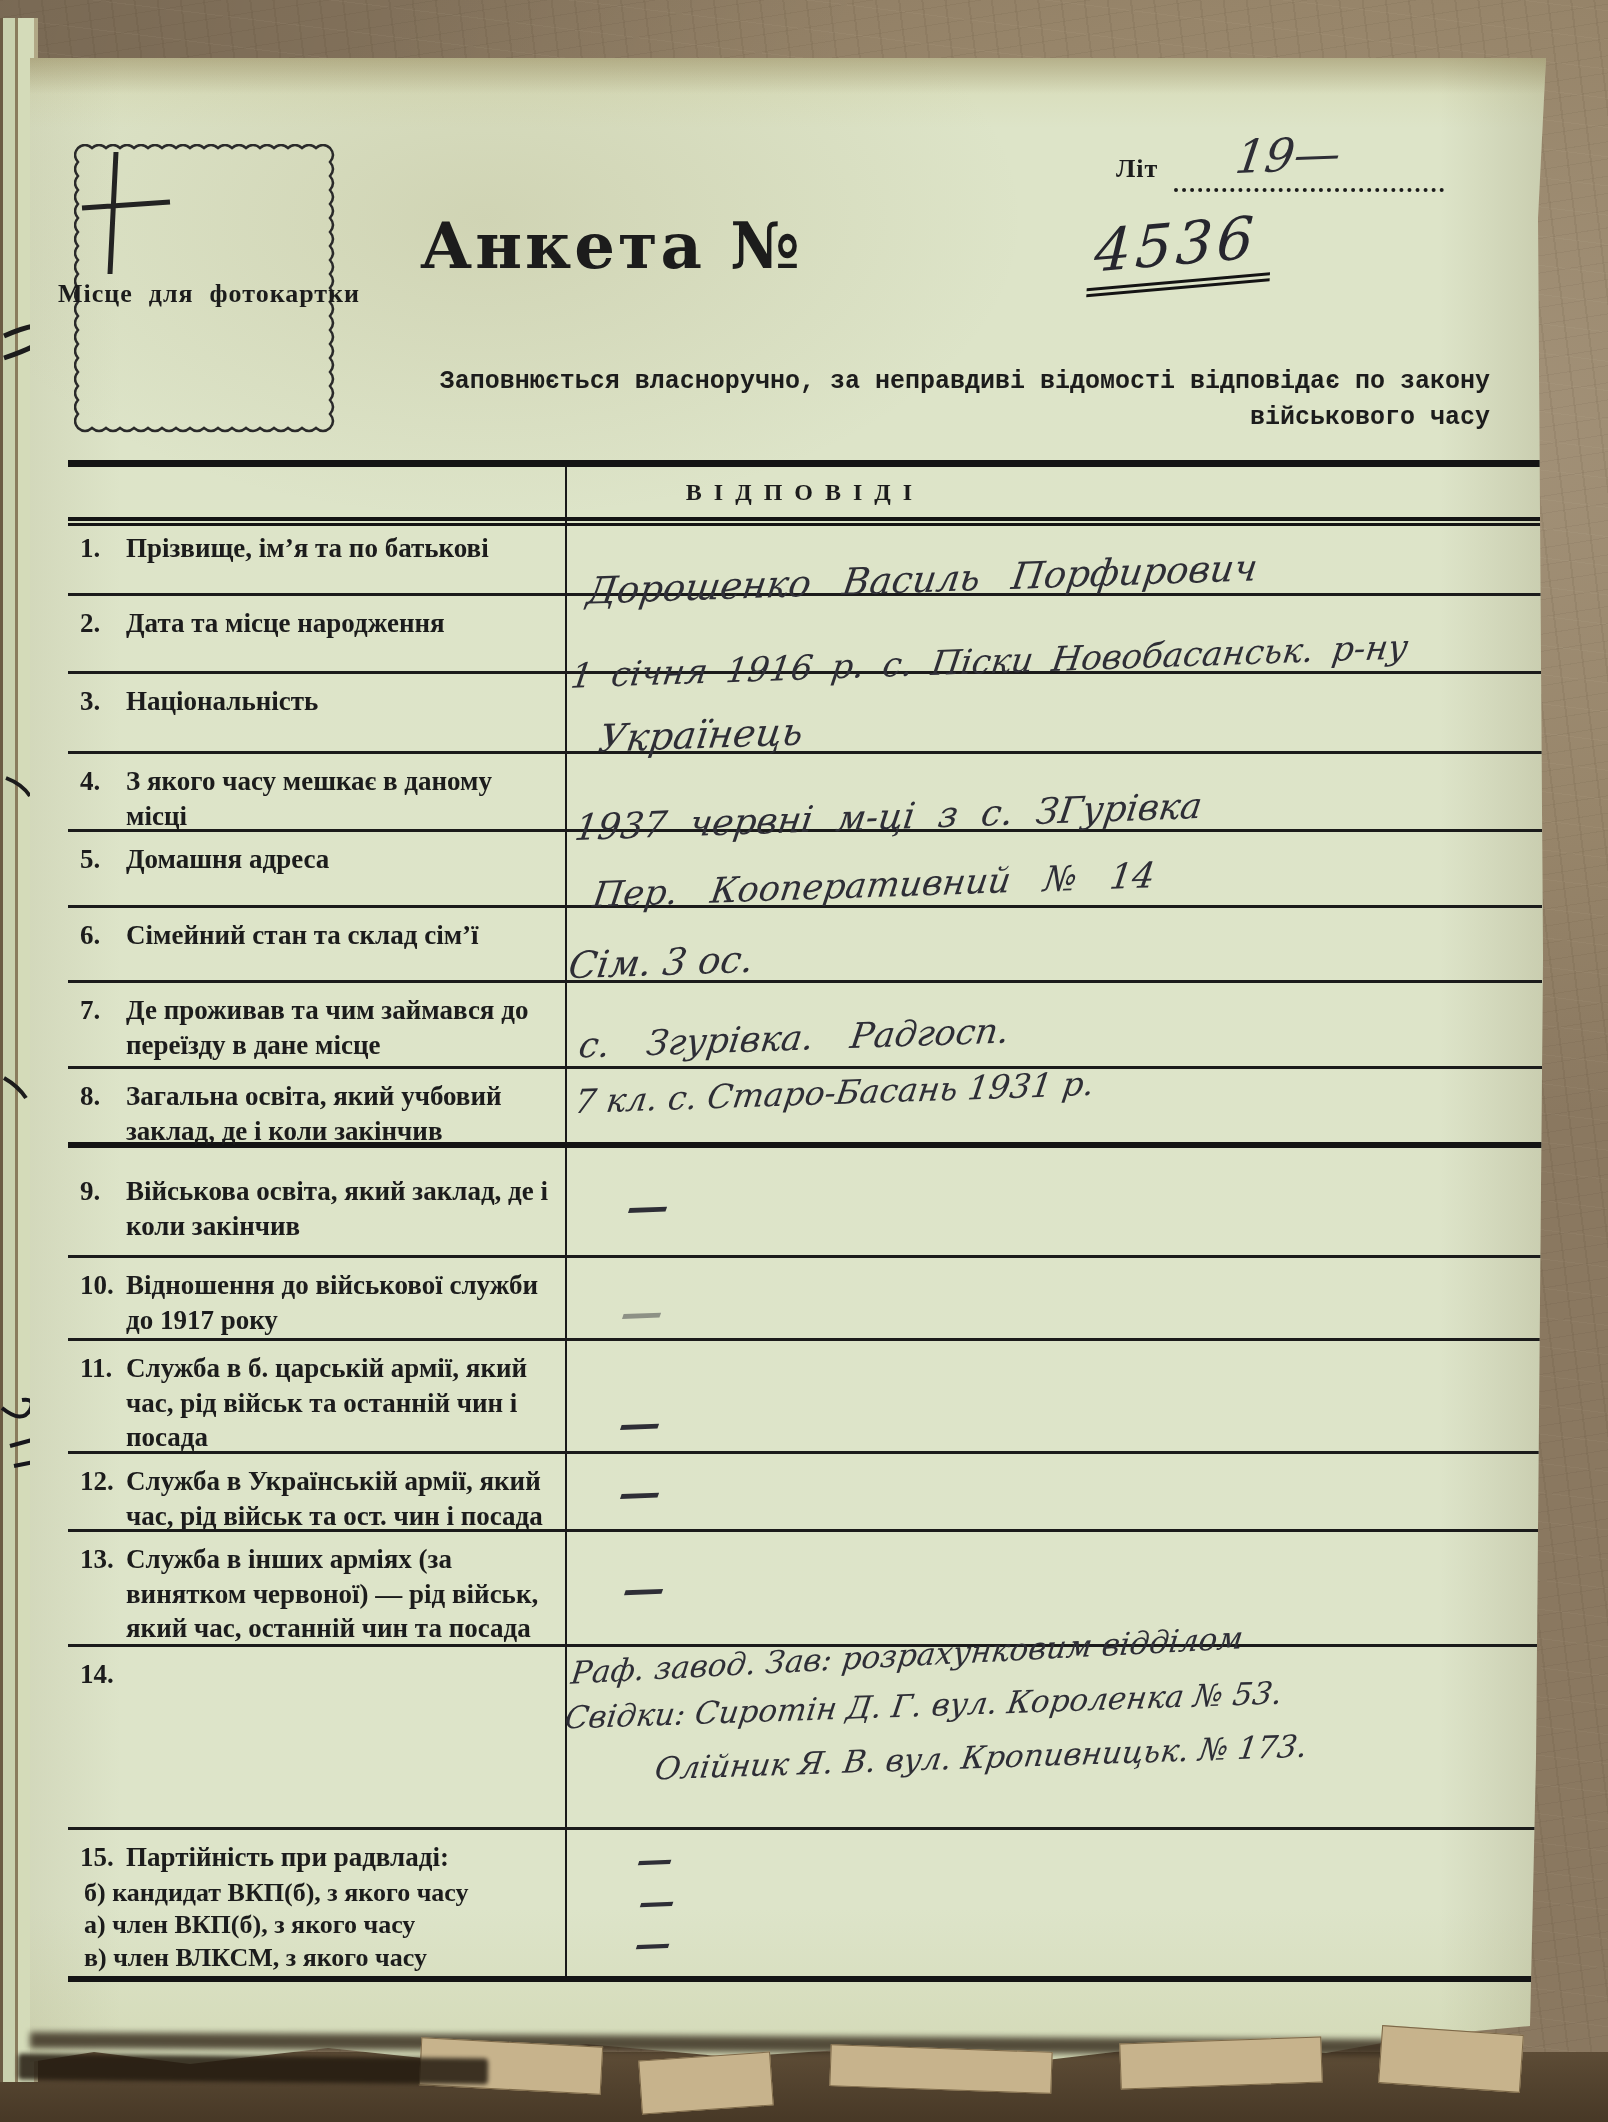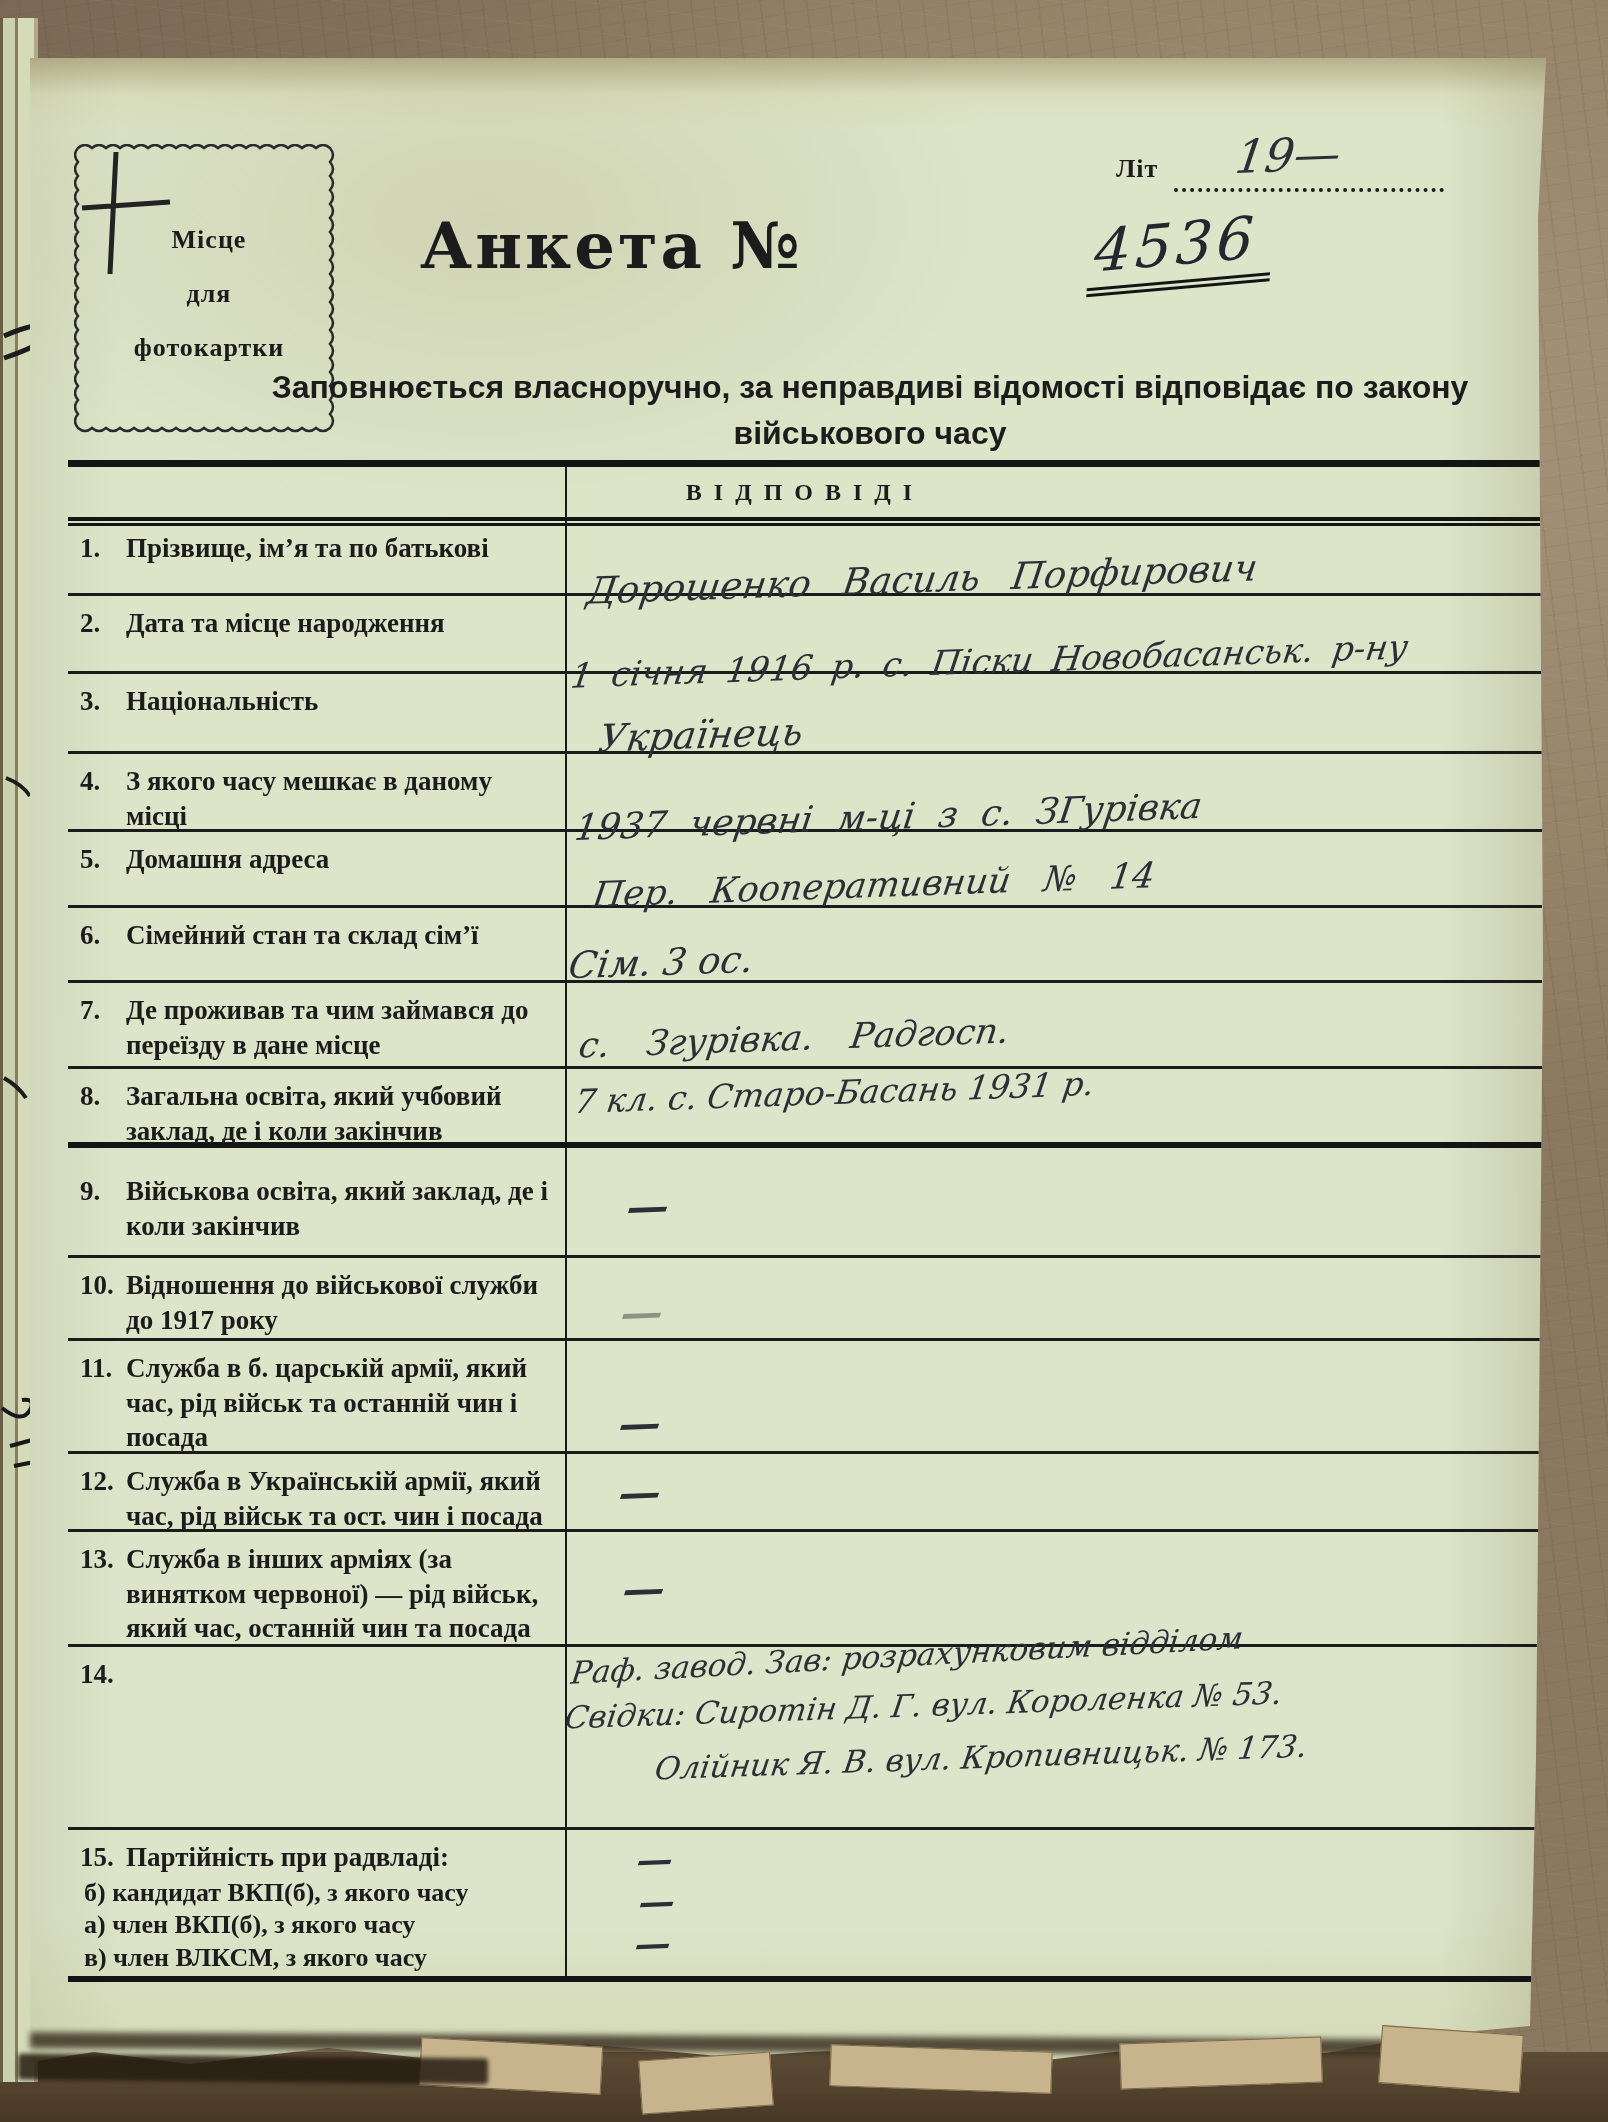--- a/index.html
+++ b/index.html
@@ -40,32 +40,32 @@
   .page-top-stain{position:absolute;left:0;top:0;right:0;height:36px;
     background:linear-gradient(rgba(120,100,60,.35), rgba(120,100,60,0));}
   
   .lit{position:absolute;left:1086px;top:96px;width:340px;}
   .lit-label{font-size:26px;font-weight:bold;letter-spacing:1px;}
   .lit-line{position:absolute;left:58px;top:34px;width:270px;border-bottom:4px dotted #1d1d1d;}
   .lit-value{position:absolute;left:120px;top:-26px;font-size:46px;transform:rotate(-7deg);}
   
   .photo-box{position:absolute;left:44px;top:86px;width:270px;height:294px;}
   .photo-box svg{position:absolute;left:0;top:0;}
-  .photo-text{position:absolute;inset:0;display:flex;flex-direction:column;align-items:center;
-    justify-content:center;gap:24px;font-size:26px;font-weight:bold;letter-spacing:1px;padding-top:6px;}
+  .photo-text{position:absolute;inset:0;display:flex;flex-direction:row;align-items:center;
+    justify-content:center;gap:16px;font-size:26px;font-weight:bold;letter-spacing:1px;padding-top:6px;}
   .photo-cross{position:absolute;left:-4px;bottom:-34px;}
   
   .title-row{position:absolute;left:390px;top:150px;width:1000px;}
   .doc-title{font-size:64px;font-weight:bold;letter-spacing:3px;white-space:nowrap;
     font-family:"DejaVu Serif", serif;}
   .doc-number{position:absolute;left:668px;top:2px;font-size:58px;font-style:italic;
     transform:rotate(-5deg) skewX(-8deg);color:#26262e;letter-spacing:4px;
     font-family:"DejaVu Serif", serif;border-bottom:9px double #141414;padding:0 14px 2px 6px;}
-  .subtitle{position:absolute;left:220px;top:306px;width:1240px;text-align:center;
-    font-family:Liberation Sans, sans-serif;font-weight:bold;font-size:32px;line-height:1.45;}
+  .subtitle{position:absolute;left:220px;top:306px;width:1240px;text-align:right;
+    font-family:Liberation Mono, monospace;font-weight:bold;font-size:25px;line-height:1.45;}
   
   .qtable{position:absolute;left:38px;top:402px;width:1474px;}
   .divider{position:absolute;left:497px;top:0;bottom:0;width:2px;background:#191919;}
   .thead{position:relative;display:flex;height:50px;border-top:7px solid #141414;
     border-bottom:4px solid #141414;align-items:center;}
   .thead:after{content:"";position:absolute;left:0;right:0;bottom:-9px;height:3px;background:#141414;}
   .th-q{width:497px;text-align:center;font-weight:bold;font-size:26px;letter-spacing:12px;}
   .th-a{flex:1;text-align:center;font-weight:bold;font-size:24px;letter-spacing:12px;}
   .trow{position:relative;display:flex;border-bottom:3px solid #1b1b1b;}
   .trow.thick{border-bottom-width:6px;border-bottom-color:#141414;}

